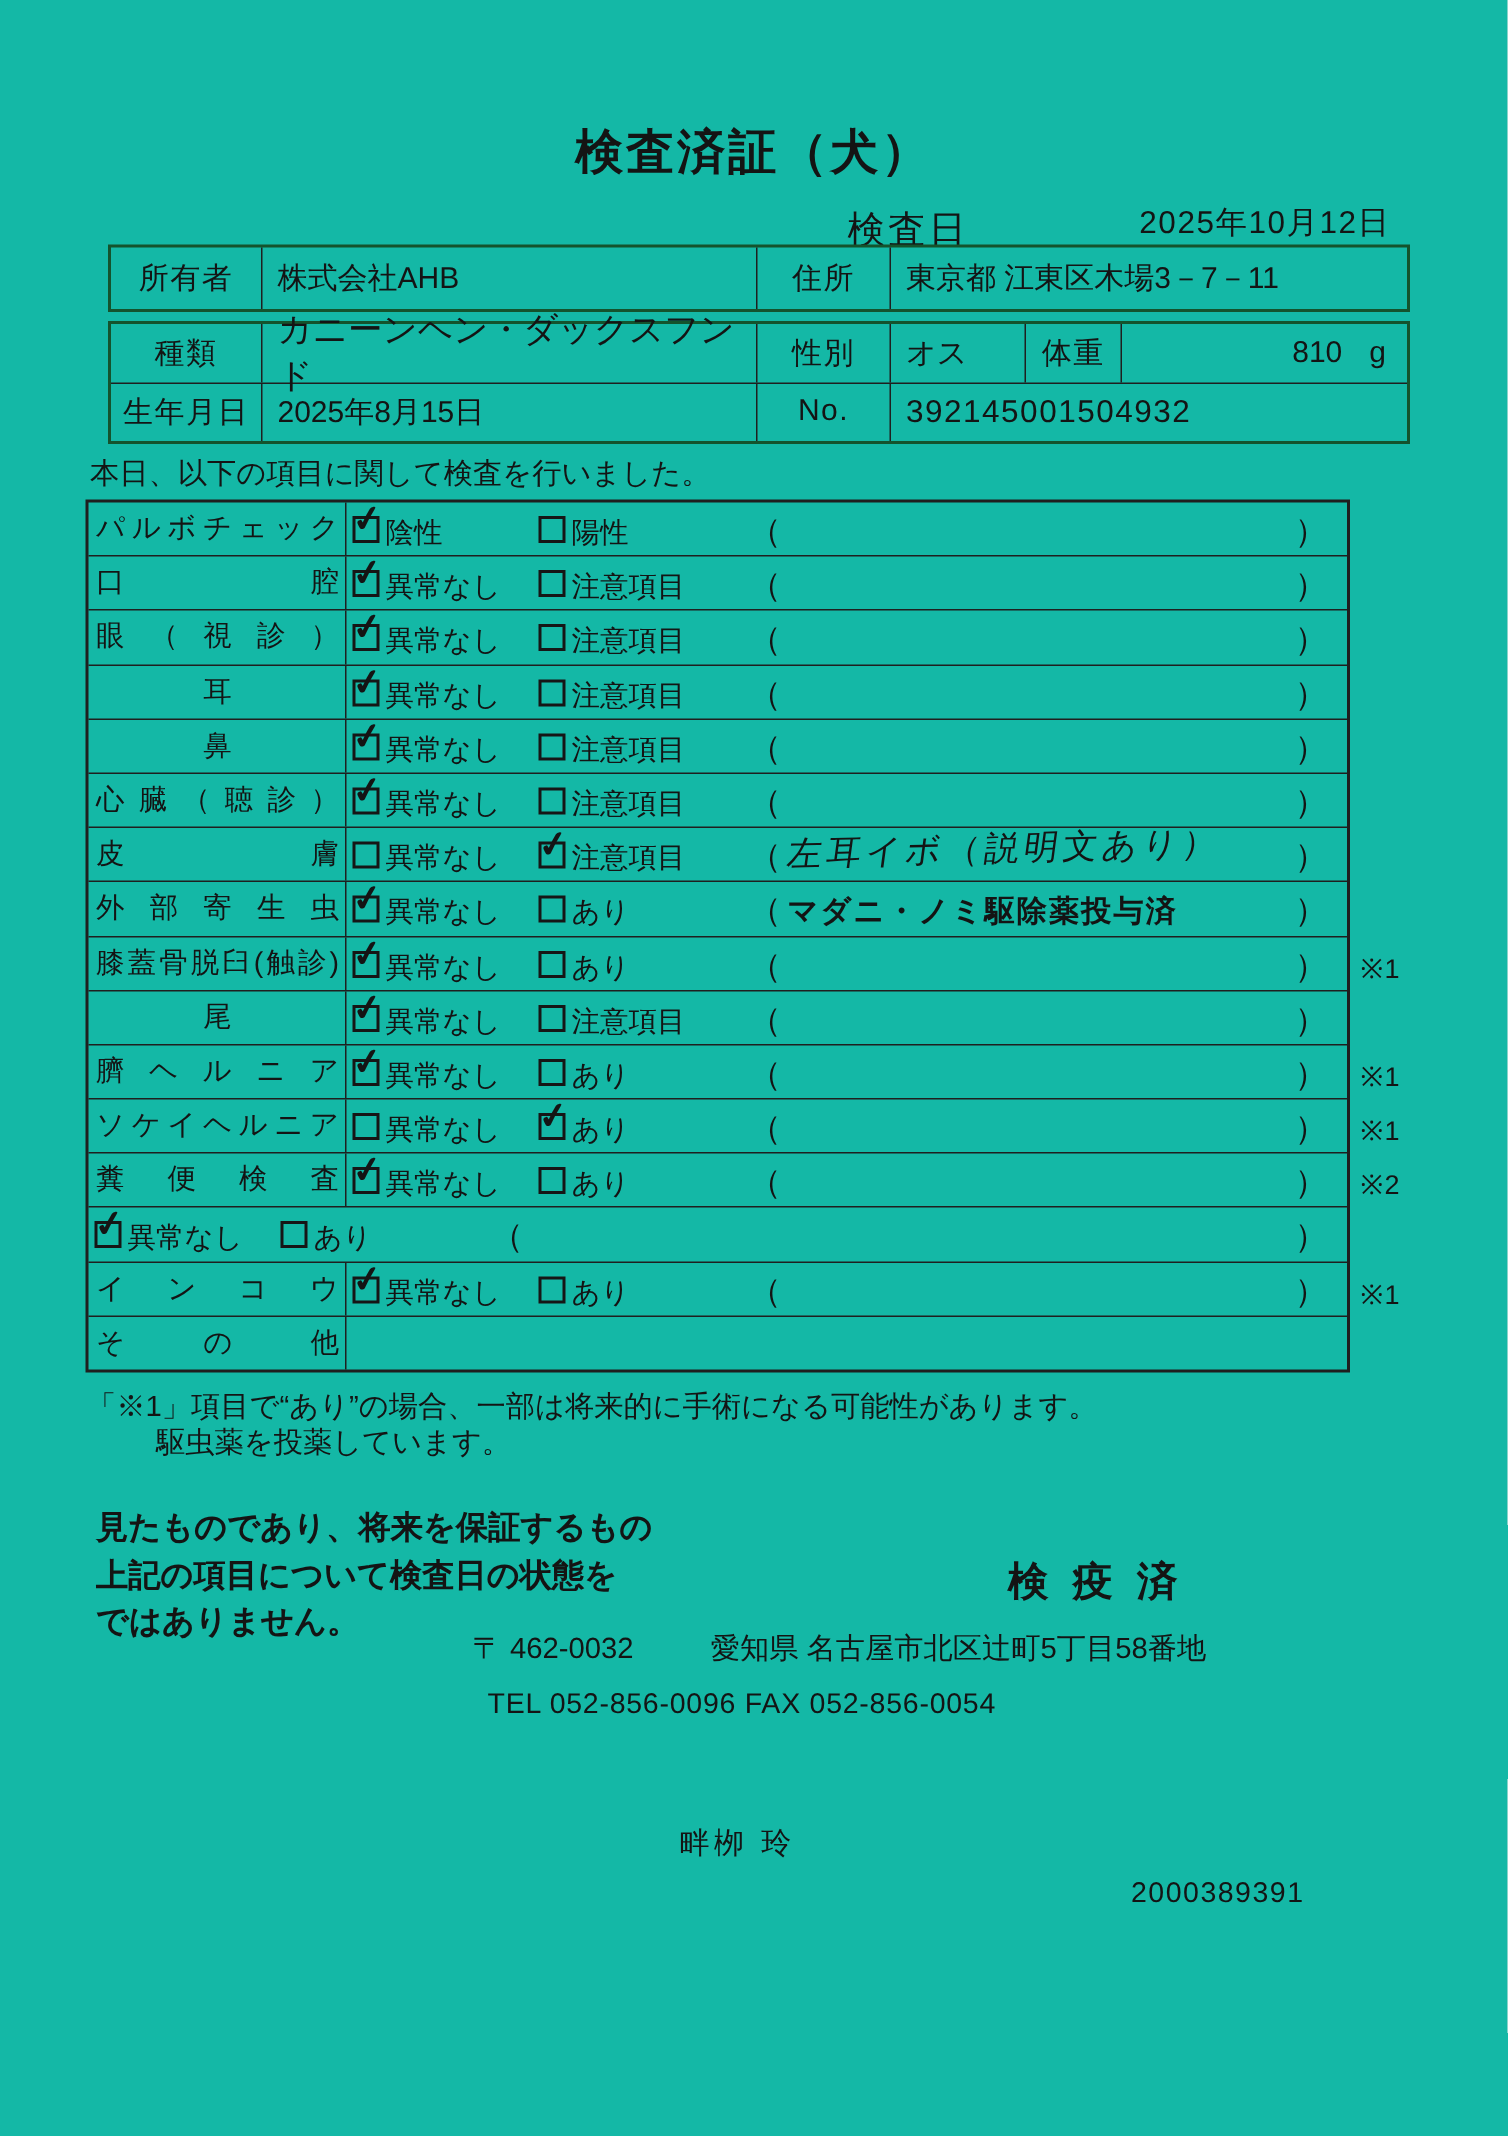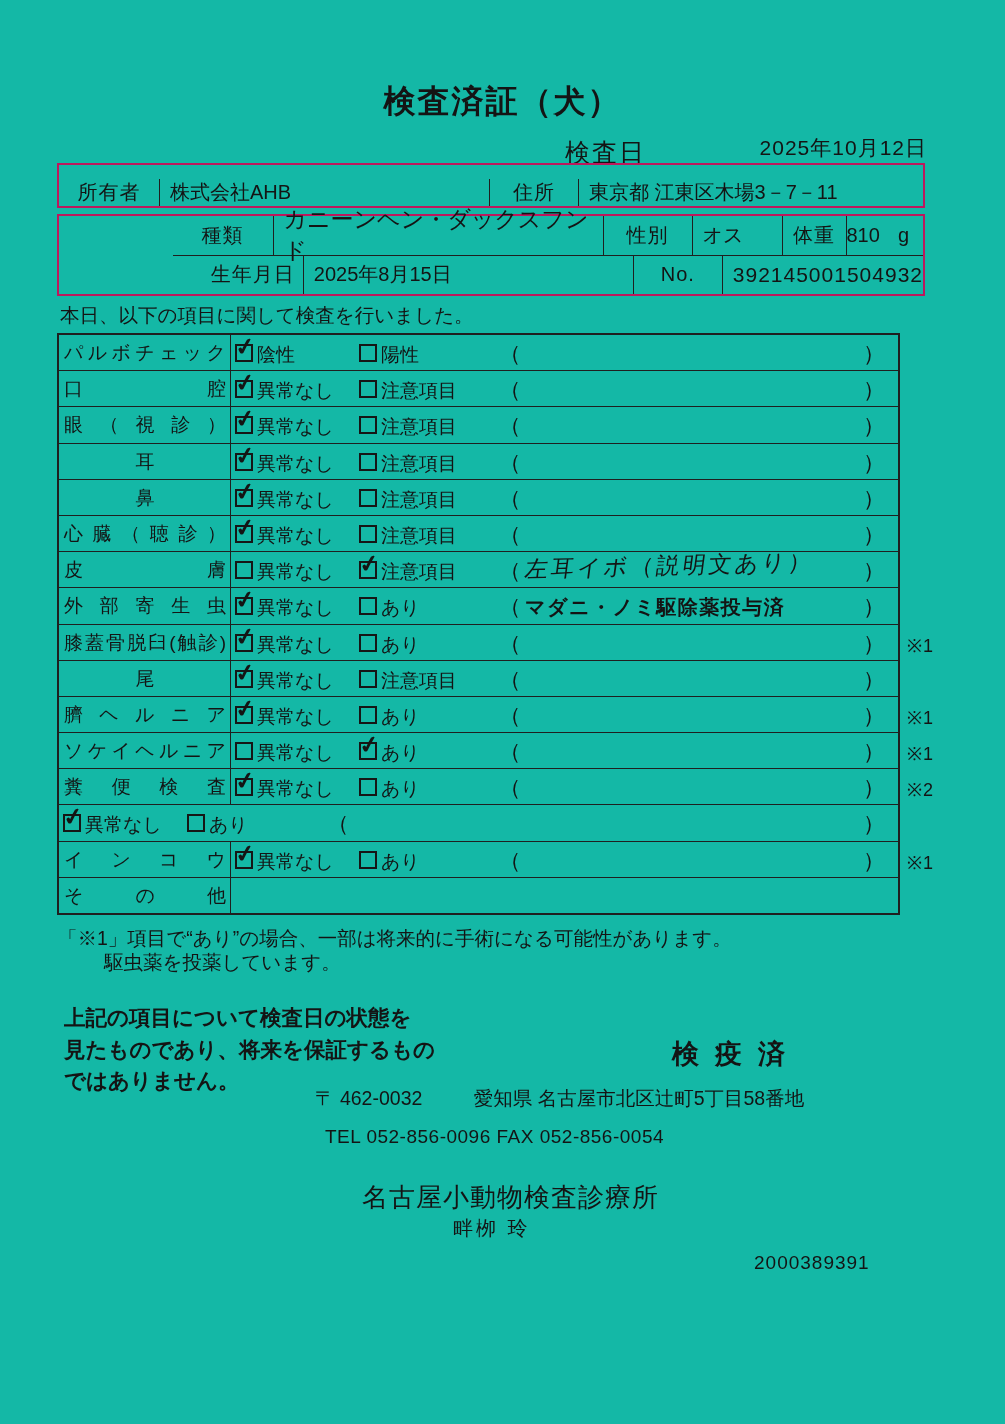--- a/index.html
+++ b/index.html
@@ -10,21 +10,21 @@
     overflow:hidden;
   }
   
   .doc-title{
     position:absolute;top:80px;left:0;width:100%;
     text-align:center;font-size:32px;font-weight:600;letter-spacing:2px;
   }
   .insp-date-label{position:absolute;top:136px;left:565px;font-size:25px;letter-spacing:2px;}
   .insp-date-value{position:absolute;top:134px;right:78px;font-size:21px;letter-spacing:1px;}
   
-  .box{position:absolute;left:57px;border:2px solid #be185d;box-sizing:border-box;background:transparent;align-items:flex-end;}
+  .box{position:absolute;left:72px;border:2px solid #14532d;box-sizing:border-box;background:transparent;}
   .box1{top:163px;width:868px;height:45px;display:flex;}
   .box2{top:214px;width:868px;height:82px;display:flex;flex-direction:column;}
   .brow{flex:1;display:flex;min-height:0;}
   .brow.first{border-bottom:1.5px solid #1f1f1f;}
   .cell{display:flex;align-items:center;box-sizing:border-box;font-size:20px;}
   .cell.hd{justify-content:center;letter-spacing:1px;}
   .cell.br{border-right:1.5px solid #1f1f1f;}
   .cell.val{padding-left:10px;}
   .w-label{width:101px;}
   .w-value{width:330px;}
@@ -307,31 +307,30 @@
     </div>
 
   </div>
 
   <div class="footnotes">
     <div>「※1」項目で“あり”の場合、一部は将来的に手術になる可能性があります。</div>
     <div class="indent">駆虫薬を投薬しています。</div>
   </div>
 
   <div class="disclaimer">
+    <div>見たものであり、将来を保証するもの</div>
     <div>上記の項目について検査日の状態を</div>
-    <div>見たものであり、将来を保証するもの</div>
     <div>ではありません。</div>
   </div>
 
   <div class="stamp">検疫済</div>
 
   <div class="postal-line">
     <span>〒 462-0032</span>
     <span class="addr">愛知県 名古屋市北区辻町5丁目58番地</span>
   </div>
 
   <div class="tel-line">TEL 052-856-0096  FAX 052-856-0054</div>
 
-  <div class="clinic-name">名古屋小動物検査診療所</div>
   <div class="director">畔栁 玲</div>
   <div class="serial">2000389391</div>
 
 </div>
 
 </body></html>

